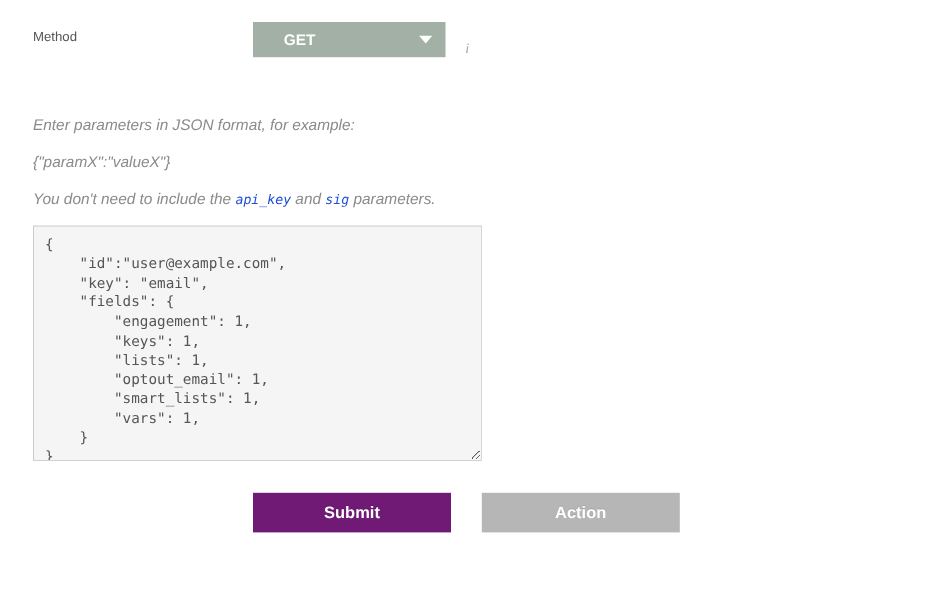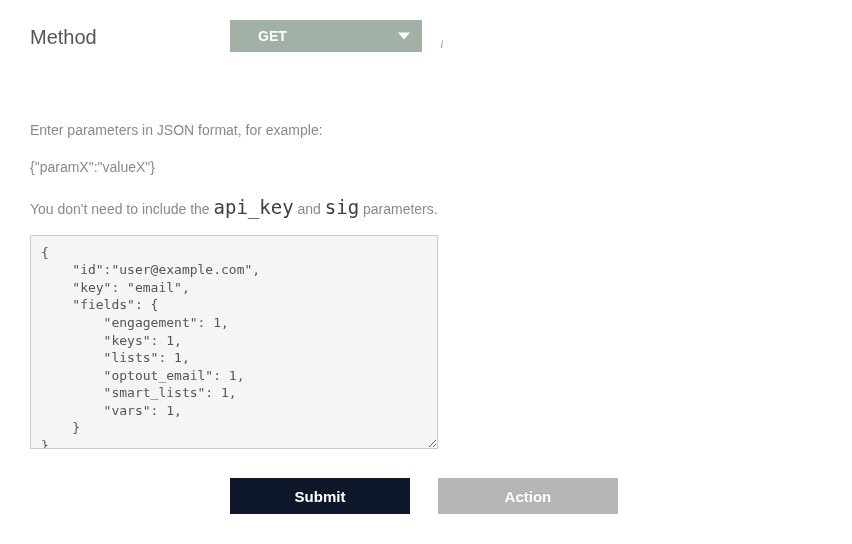--- a/index.html
+++ b/index.html
@@ -14,29 +14,29 @@
   }
   .row {
     display: flex;
     align-items: flex-start;
     margin-bottom: 26px;
   }
   .label-col {
     width: 200px;
     padding-top: 6px;
     color: #555;
-    font-size: 20px;
+    font-size: 12px;
   }
   .control-col {
     flex: 1;
   }
   .select-box {
     position: relative;
     display: inline-block;
-    width: 192px;
+    width: 175px;
     height: 32px;
     background: #a2b0a5;
     color: #fff;
     font-weight: 600;
     font-size: 14px;
     line-height: 32px;
     padding-left: 28px;
     cursor: pointer;
     user-select: none;
     vertical-align: middle;
@@ -62,25 +62,25 @@
     cursor: help;
     line-height: 1;
     position: relative;
     top: -2px;
   }
   .params-help {
     color: #8a8a8a;
     font-size: 14px;
     line-height: 1.4;
   }
-  .params-help p { margin: 17px 0 14px 0; }
+  .params-help p { margin: 0 0 14px 0; font-style: italic; }
   .code-span {
     font-family: Menlo, Consolas, monospace;
-    font-size: 19px;
-    color: #404040;
+    font-size: 12px;
+    color: #1d4ed8;
   }
   textarea.json-input {
     width: 408px;
     height: 214px;
     padding: 8px 10px;
     border: 1px solid #ccc;
     background: #f5f5f5;
     font-family: Menlo, Consolas, monospace;
     font-size: 13px;
     color: #555;
@@ -100,21 +100,21 @@
     border: none;
     color: #fff;
     font-size: 15px;
     font-weight: 600;
     cursor: pointer;
     text-align: center;
     line-height: 36px;
     margin-right: 24px;
     font-family: inherit;
   }
-  .btn-submit { background: #0f172a; text-shadow: 0 -1px 0 rgba(0,0,0,0.15); }
+  .btn-submit { background: #701a75; text-shadow: 0 -1px 0 rgba(0,0,0,0.15); }
   .btn-cancel { background: #b6b6b6; text-shadow: 0 -1px 0 rgba(0,0,0,0.1); }
 </style>
 </head>
 <body>
 
 <div class="row">
   <div class="label-col">Method</div>
   <div class="control-col">
     <div class="select-box">
       <span>GET</span>

